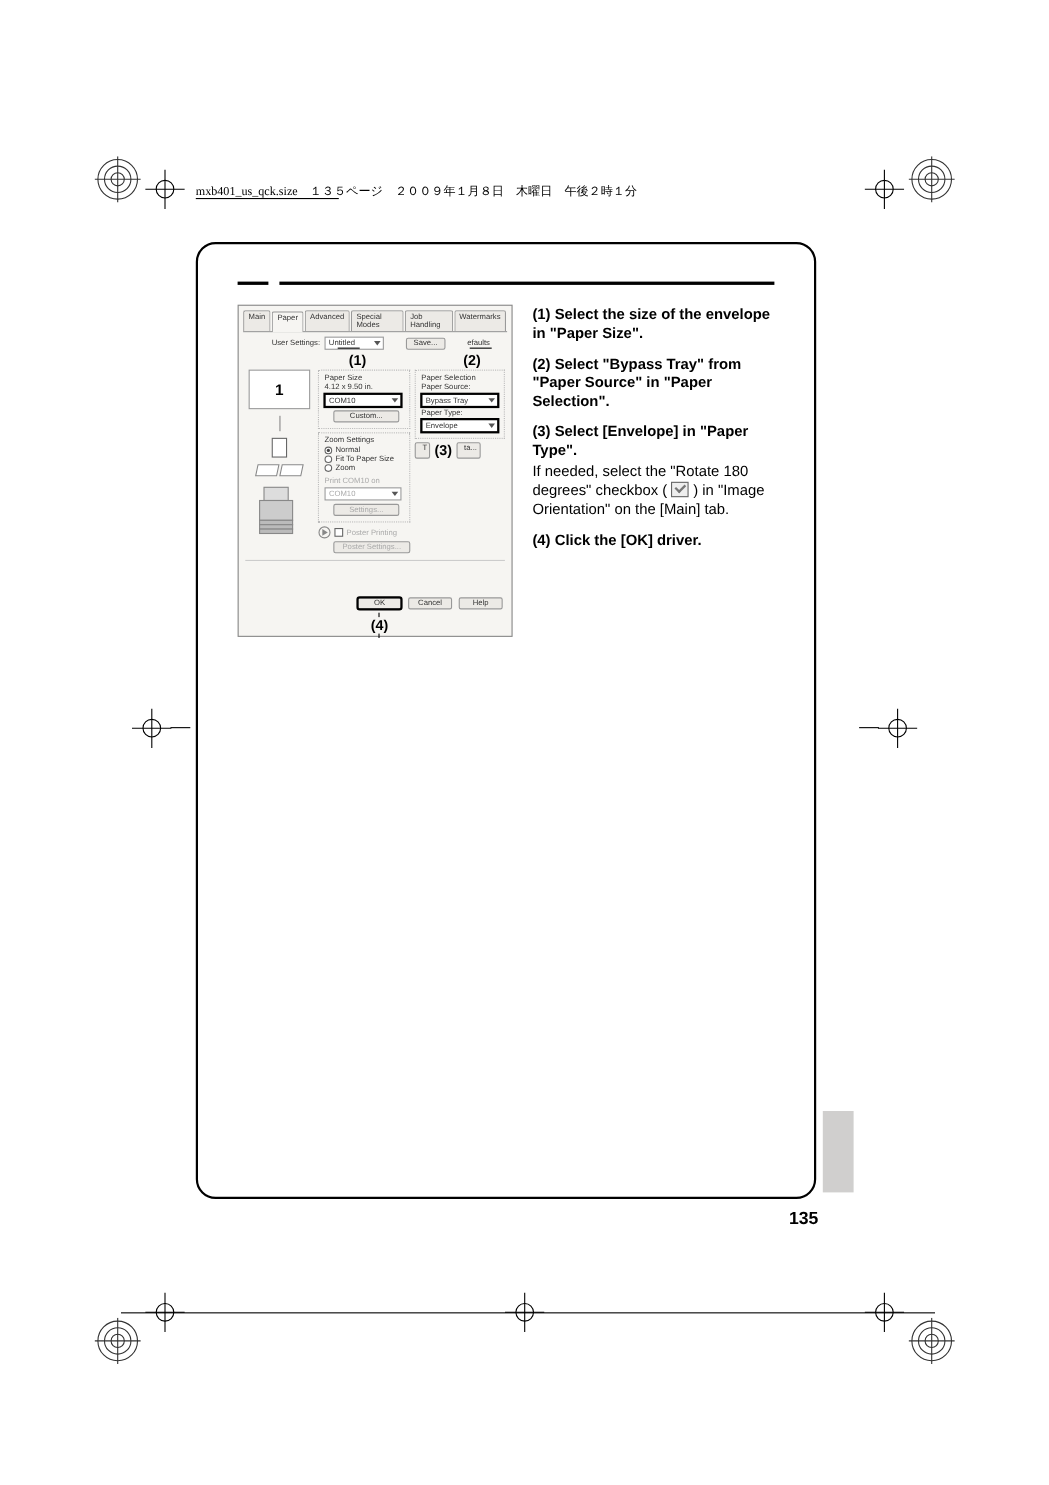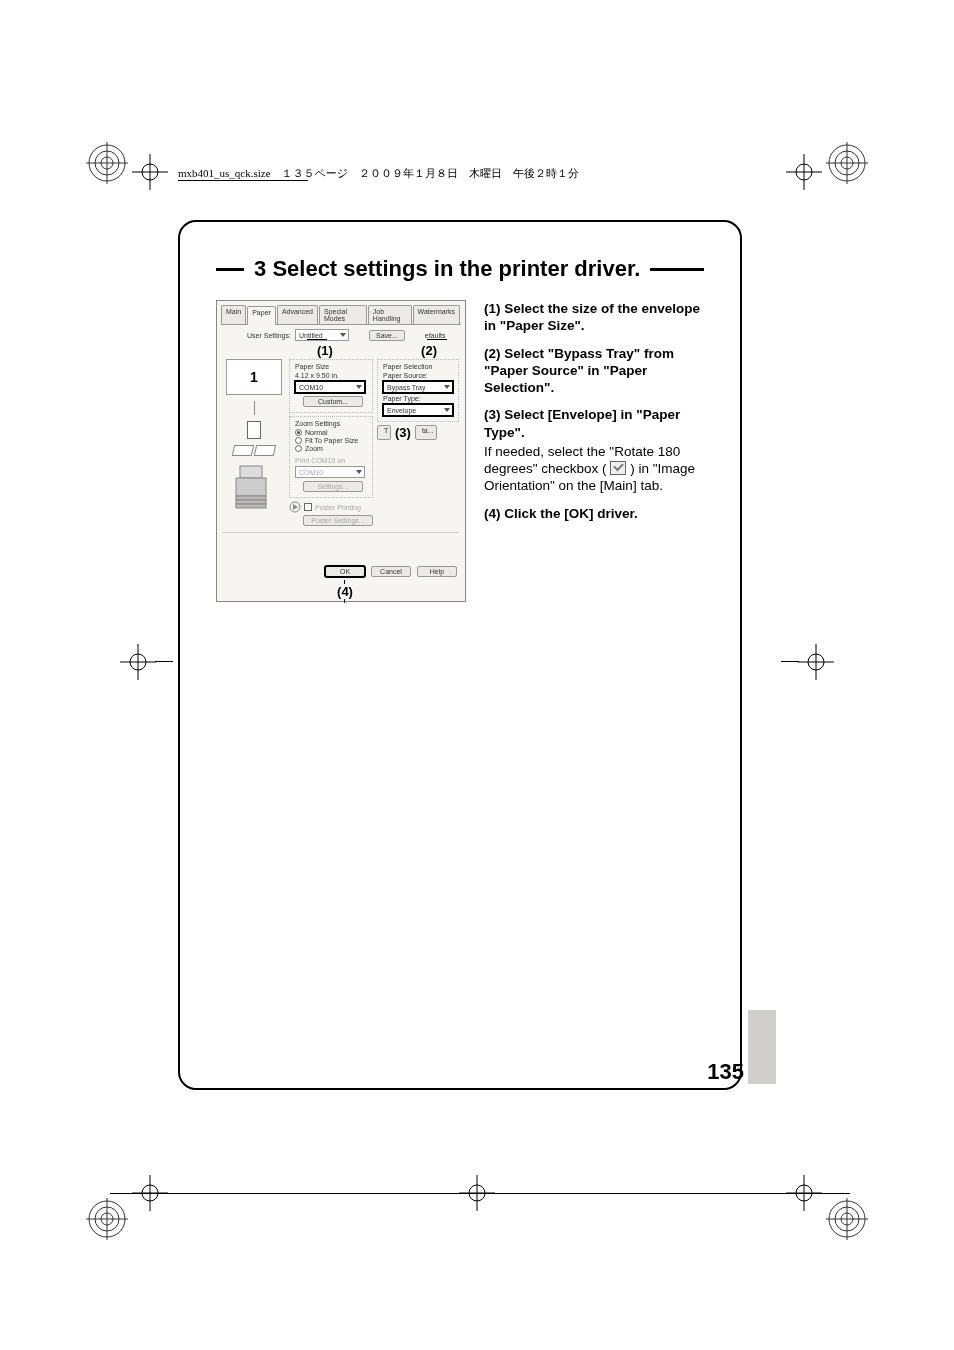--- a/index.html
+++ b/index.html
@@ -267,22 +267,22 @@
     left: 3px; top: 1px;
     width: 7px; height: 4px;
     border-left: 2px solid #777;
     border-bottom: 2px solid #777;
     transform: rotate(-45deg);
   }
 
   .page-num {
     position: absolute;
     right: 210px;
-    top: 1059px;
-    font-size: 22px;
+    top: 1100px;
+    font-size: 16px;
     font-weight: bold;
   }
   .side-tab {
     position: absolute;
     right: 178px;
     top: 1010px;
     width: 28px;
     height: 74px;
     background: #d0cfce;
   }
@@ -407,24 +407,20 @@
   <span>木曜日</span>
   &nbsp;&nbsp;
   <span>午後２時１分</span>
   <div class="rule"></div>
 </div>
 
 <div class="page-frame">
 
   <div class="step-heading">
     <div class="rule"></div>
-    <div class="step-heading-text">
-      <span>3</span>
-      <span>Select settings in the printer driver.</span>
-    </div>
     <div class="rule right"></div>
   </div>
 
   <div class="two-col">
 
     <div class="dialog">
       <div class="tabs">
         <div class="tab">Main</div>
         <div class="tab active">Paper</div>
         <div class="tab">Advanced</div>

